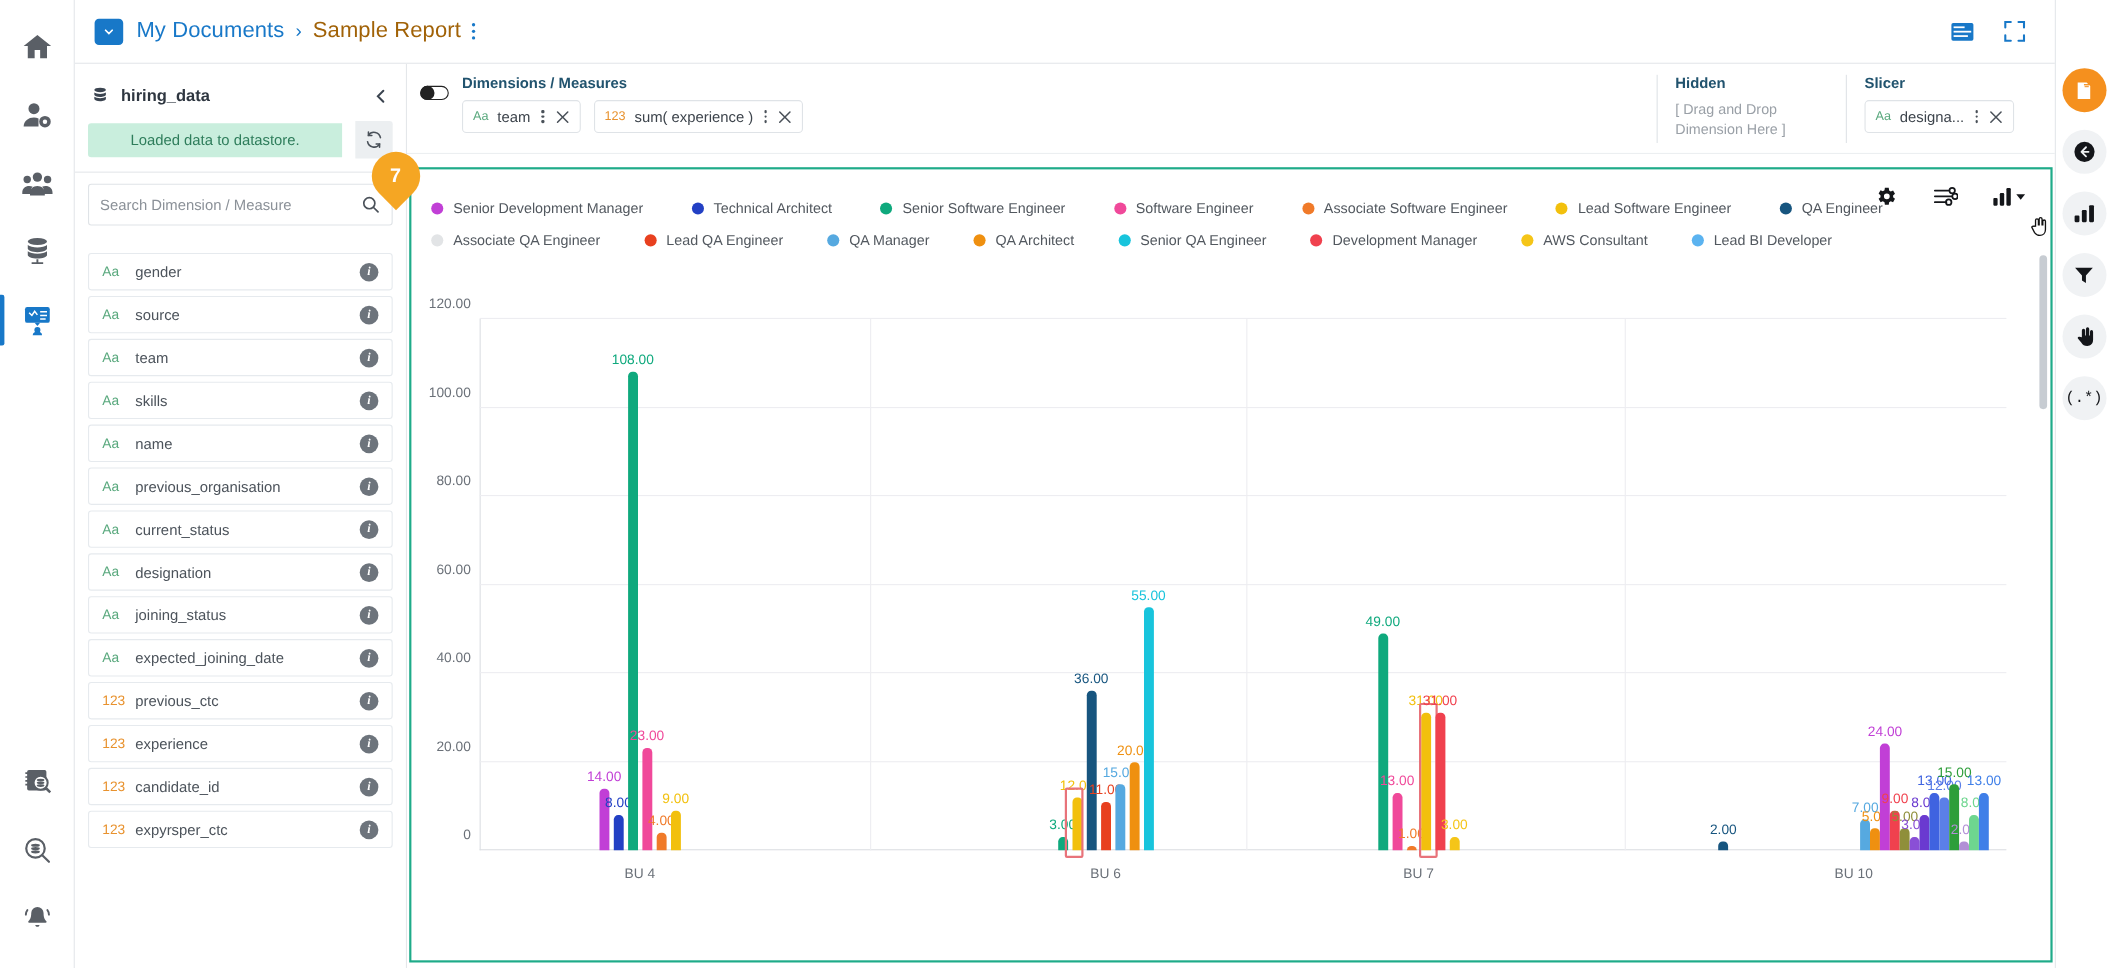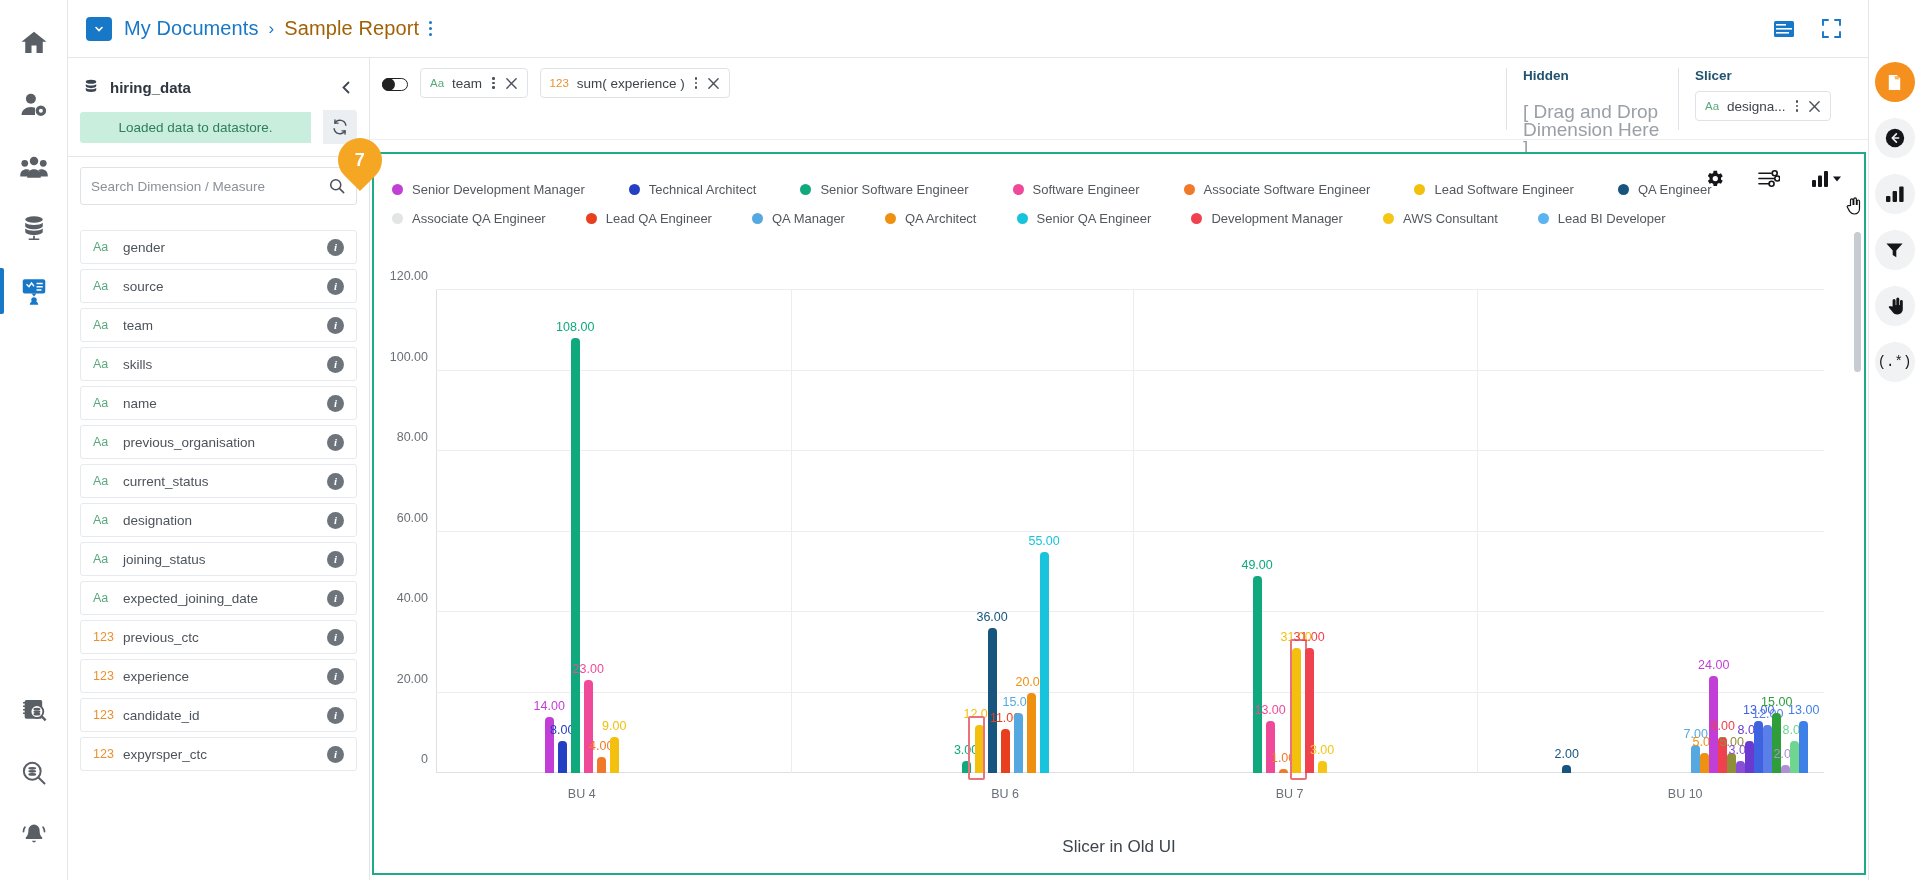--- a/index.html
+++ b/index.html
@@ -137,21 +137,21 @@
   .pill .ptype.aa { color: #5aa97e; }
   .pill .ptype.num { color: #e8922e; }
   .pill .ptext { font-size: 13.5px; color: #3d444c; white-space: nowrap; }
   .pill-kebab { display: flex; flex-direction: column; gap: 2px; padding: 0 2px; }
   .pill-kebab i { width: 2.5px; height: 2.5px; background: #4a5159; border-radius: 50%; }
   .pill-x { color: #4a5159; display: flex; }
 
   .shelf-sec { padding: 0 16px; height: 62px; border-left: 1px solid #dfe3e7; }
   .shelf-sec.hidden-sec { width: 172px; }
   .shelf-sec.slicer-sec { width: 190px; }
-  .drop-hint { font-size: 19px; color: #9aa0a7; line-height: 18px; margin-top: 20px; }
+  .drop-hint { font-size: 13px; color: #9aa0a7; line-height: 18px; margin-top: 8px; }
 
   
   .chart-card {
     position: absolute; left: 372px; top: 152px; right: 54px; bottom: 5px;
     border: 2px solid #1fab89; background: #ffffff;
   }
   .chart-head { padding: 14px 18px 0 22px; position: relative; }
   .chart-title { font-size: 16px; color: #3d444c; }
   .chart-sub { font-size: 13.5px; color: #52585f; margin-top: 4px; }
   .chart-tools {
@@ -453,20 +453,21 @@
           <span class="finfo">i</span>
         </div>
       </div>
   </div>
 
   <div class="shelf">
     <div class="shelf-toggle">
       <div class="toggle-pill"></div>
     </div>
     <div class="shelf-main">
+      <div class="shelf-label">Dimensions / Measures</div>
       <div class="pill-row" id="shelf-pills">
           <div class="pill">
             <span class="ptype aa">Aa</span>
             <span class="ptext">team</span>
             <span class="pill-kebab">
               <i></i>
               <i></i>
               <i></i>
             </span>
             <span class="pill-x">
@@ -773,21 +774,20 @@
               <div class="bar" style="height: 10.8333%; background: rgb(63, 127, 232);"></div>
               <div class="bar-lab" style="bottom: calc(10.8333% + 4px); color: rgb(63, 127, 232);">13.00</div>
             </div>
             <div class="x-lab">BU 10</div>
           </div>
           <div class="group-sep" style="left: 25.6%;"></div>
           <div class="group-sep" style="left: 50.2%;"></div>
           <div class="group-sep" style="left: 75%;"></div>
         </div>
     </div>
-    <div class="chart-caption">Slicer in Old UI</div>
     <div class="chart-scroll"></div>
   </div>
 
   <div class="right-rail">
     <div class="rr-btn accent">
       <svg width="19" height="19" viewBox="0 0 20 20" fill="currentColor">
           <path d="M4 2h8.5L16 5.4V18H4z"></path>
           <rect x="10" y="3.6" width="5" height="1.3" fill="#f5901e"></rect>
           <rect x="10.6" y="5.6" width="4" height="1" fill="#f5901e"></rect>
         </svg>

